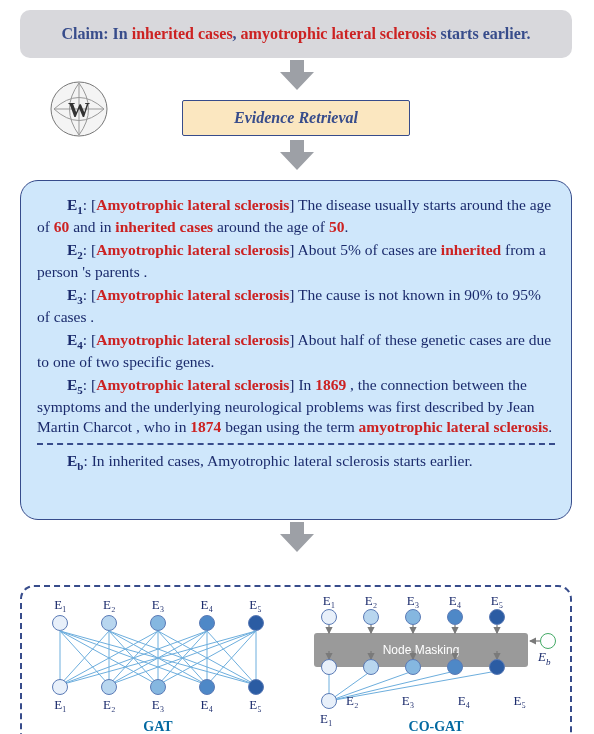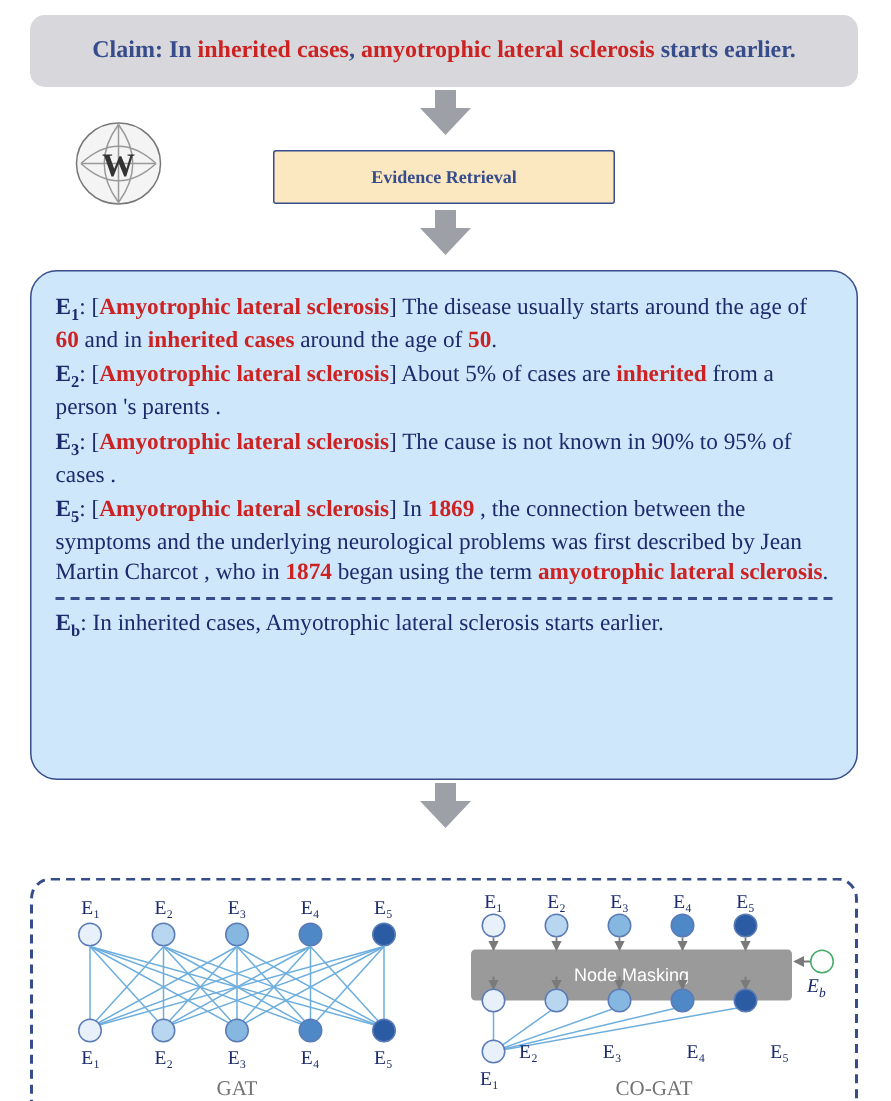--- a/index.html
+++ b/index.html
@@ -11,39 +11,39 @@
   .kw { color: #c22; font-weight: 700; }
   
   
   .arrow-down { position: absolute; left: 50%; transform: translateX(-50%); }
   .arrow-svg { display: block; }
   
   
   .wiki-logo { position: absolute; left: 48px; top: 80px; width: 62px; height: 58px; }
   
   
-  .evidence-retrieval { position: absolute; left: 182px; top: 100px; width: 228px; height: 36px; background: #fbe7c0; border: 1.5px solid #374c8b; border-radius: 2px; display: flex; align-items: center; justify-content: center; font-size: 12px; color: #374c8b; font-weight: 600; }
+  .evidence-retrieval { position: absolute; left: 182px; top: 100px; width: 228px; height: 36px; background: #fbe7c0; border: 1.5px solid #374c8b; border-radius: 2px; display: flex; align-items: center; justify-content: center; font-size: 16px; color: #374c8b; font-weight: 600; font-style: italic; }
   
   
   .evidence-panel { position: absolute; left: 20px; top: 180px; width: 552px; height: 340px; background: #cfe7fb; border: 1.5px solid #374c8b; border-radius: 18px; padding: 14px 16px 8px 16px; }
   .evidence-line { font-size: 15.5px; color: #1b2b6c; line-height: 1.28; margin-bottom: 3px; }
-  .e-label { font-weight: 700; color: #1b2b6c; }
+  .e-label { font-weight: 700; color: #1b2b6c; margin-left: 30px; }
   .e-sub { font-size: 11px; vertical-align: sub; }
   .topic { color: #c22; font-weight: 700; }
   .dashed-divider { border: none; border-top: 2px dashed #374c8b; margin: 6px 0 6px 0; }
   
   
   .verif-panel { position: absolute; left: 20px; top: 556px; width: 552px; height: 170px; border: 2px dashed #374c8b; border-radius: 14px; margin-top: 29px; }
   .verif-label { position: absolute; left: 50%; bottom: 4px; transform: translateX(-50%); font-size: 15px; color: #1b2b6c; font-weight: 600; }
   
   
   .graph { position: absolute; }
   .graph-gat { left: 14px; top: 10px; width: 244px; height: 136px; }
   .graph-cogat { left: 286px; top: 6px; width: 256px; height: 140px; }
-  .graph-title { position: absolute; left: 50%; transform: translateX(-50%); font-size: 14px; color: #737373; font-weight: 400; }
+  .graph-title { position: absolute; left: 50%; transform: translateX(-50%); font-size: 14px; color: #0369a1; font-weight: 700; }
   .gat-title { bottom: -2px; left: 122px; transform: translateX(-50%); }
   .cogat-title { bottom: -2px; left: 128px; transform: translateX(-50%); }
   
   .node-row { position: absolute; left: 0; right: 0; display: flex; justify-content: space-around; }
   .node { width: 16px; height: 16px; border-radius: 50%; border: 1.5px solid #5b7bb6; }
   .node-label { font-size: 13px; color: #1b2b6c; font-weight: 500; }
   .node-label-sub { font-size: 9px; vertical-align: sub; }
   
   .node-c0 { background: #e8f0fa; }
   .node-c1 { background: #b8d6ef; }
@@ -96,20 +96,23 @@
 
 <div class="evidence-panel">
   <div class="evidence-line">
     <span class="e-label">E<span class="e-sub">1</span></span>: [<span class="topic">Amyotrophic lateral sclerosis</span><span>] The disease usually starts around the age of </span><span class="kw">60</span><span> and in </span><span class="kw">inherited cases</span><span> around the age of </span><span class="kw">50</span><span>.</span>
   </div>
   <div class="evidence-line">
     <span class="e-label">E<span class="e-sub">2</span></span>: [<span class="topic">Amyotrophic lateral sclerosis</span><span>] About 5% of cases are </span><span class="kw">inherited</span><span> from a person 's parents .</span>
   </div>
   <div class="evidence-line">
     <span class="e-label">E<span class="e-sub">3</span></span>: [<span class="topic">Amyotrophic lateral sclerosis</span><span>] The cause is not known in 90% to 95% of cases .</span>
+  </div>
+  <div class="evidence-line">
+    <span class="e-label">E<span class="e-sub">4</span></span>: [<span class="topic">Amyotrophic lateral sclerosis</span><span>] About half of these genetic cases are due to one of two specific genes.</span>
   </div>
   <div class="evidence-line">
     <span class="e-label">E<span class="e-sub">5</span></span>: [<span class="topic">Amyotrophic lateral sclerosis</span><span>] In </span><span class="kw">1869</span><span> , the connection between the symptoms and the underlying neurological problems was first described by Jean Martin Charcot , who in </span><span class="kw">1874</span><span> began using the term </span><span class="kw">amyotrophic lateral sclerosis</span><span>.</span>
   </div>
   <hr class="dashed-divider">
   <div class="evidence-line">
     <span class="e-label">E<span class="e-sub">b</span></span><span>: In inherited cases, Amyotrophic lateral sclerosis starts earlier.</span>
   </div>
 </div>
 

